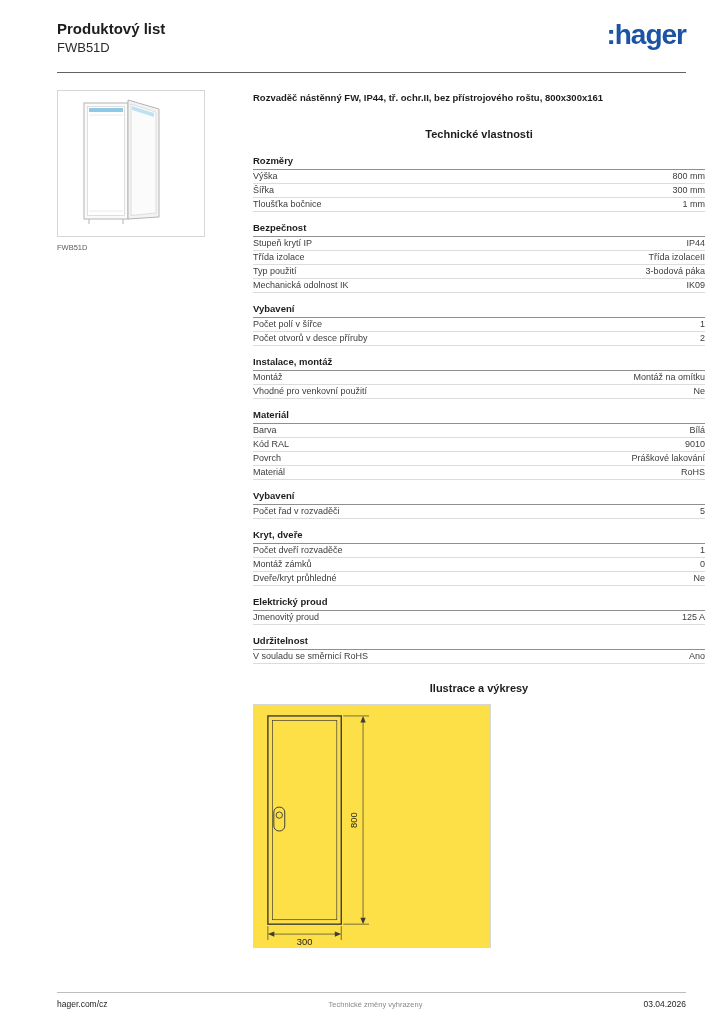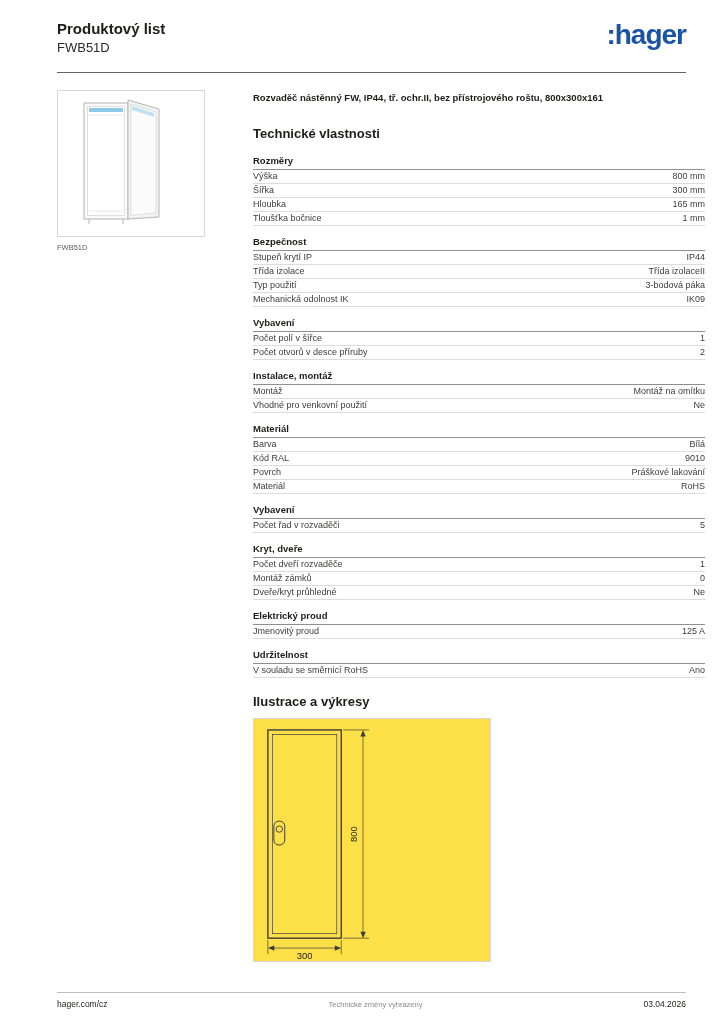--- a/index.html
+++ b/index.html
@@ -12,21 +12,21 @@
   .logo { position:absolute; right:57px; top:20px; font-size:28px; font-weight:bold;
           color:var(--brand,#1b53a5); letter-spacing:-1px; line-height:30px; }
   .header-rule { position:absolute; left:57px; right:57px; top:72px; border-top:1px solid #626261; }
 
   .image-box { position:absolute; left:57px; top:90px; width:146px; height:145px;
                border:1px solid #d6d6d6; background:#ffffff; }
   .image-caption { position:absolute; left:57px; top:243px; font-size:7.5px; color:#5a5a59; }
 
   .content { position:absolute; left:215px; top:92px; width:452px;margin-left:38px; }
   .col-title { font-size:9.5px; font-weight:bold; line-height:12px; }
-  .tech-heading { margin-top:24px; font-size:13px; font-weight:bold; line-height:12px; }
+  .tech-heading { margin-top:24px; font-size:11px; font-weight:bold; line-height:12px;text-align:center; }
   .illu-heading { margin-top:18px; }
 
   .section { margin-top:11px; }
   #sections .section:first-child { margin-top:16px; }
   .section-heading { font-size:9.5px; font-weight:bold; line-height:10px;
                      padding-bottom:3px; border-bottom:1px solid #8f8f8e; }
   .spec-row { display:flex; justify-content:space-between; align-items:baseline;
               font-size:9px; line-height:9px; padding:2px 0; border-bottom:1px solid #dcdcdc; }
   .spec-label { color:#3c3c3b; }
   .spec-value { color:#3c3c3b; text-align:right; white-space:nowrap; padding-left:10px; }
@@ -78,24 +78,20 @@
     <div id="sections">
         <div class="section">
           <div class="section-heading">Rozměry</div>
           <div class="spec-row">
             <span class="spec-label">Výška</span>
             <span class="spec-value">800 mm</span>
           </div>
           <div class="spec-row">
             <span class="spec-label">Šířka</span>
             <span class="spec-value">300 mm</span>
-          </div>
-          <div class="spec-row">
-            <span class="spec-label">Hloubka</span>
-            <span class="spec-value">165 mm</span>
           </div>
           <div class="spec-row">
             <span class="spec-label">Tloušťka bočnice</span>
             <span class="spec-value">1 mm</span>
           </div>
         </div>
         <div class="section">
           <div class="section-heading">Bezpečnost</div>
           <div class="spec-row">
             <span class="spec-label">Stupeň krytí IP</span>

